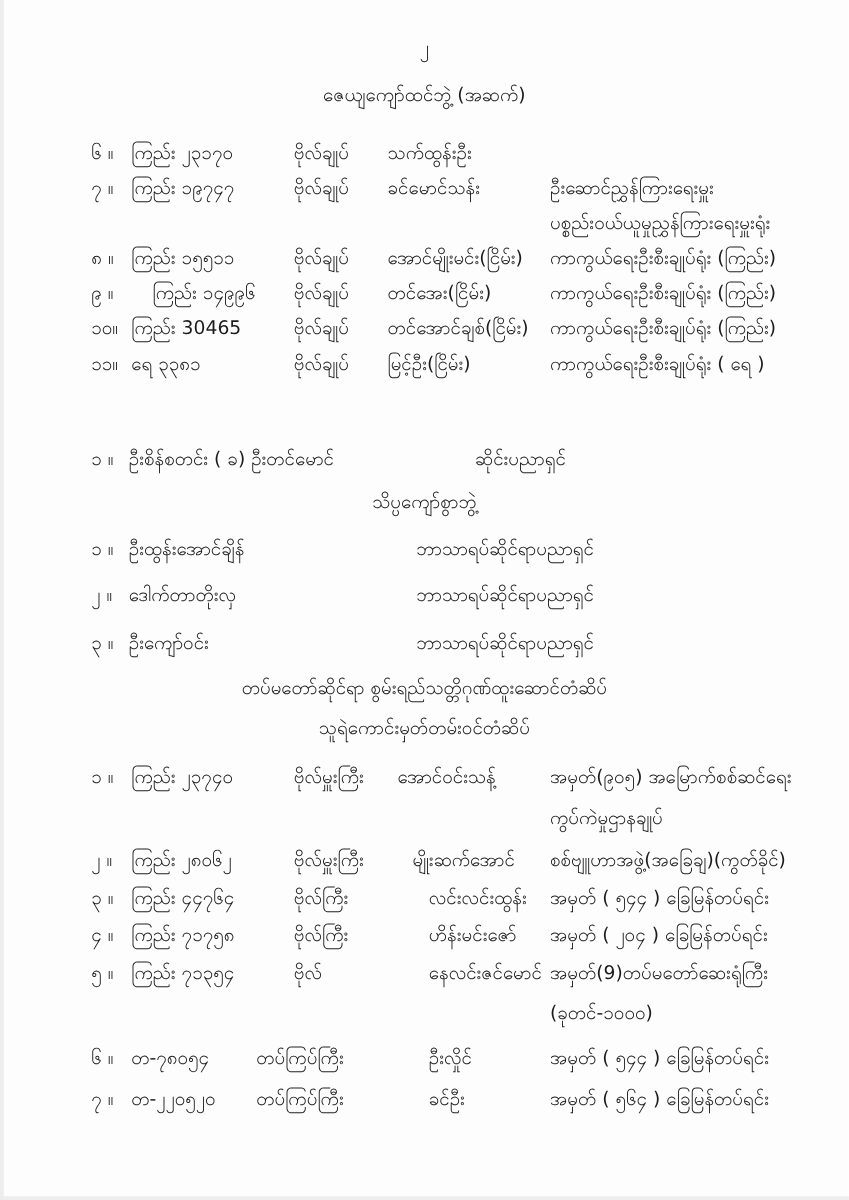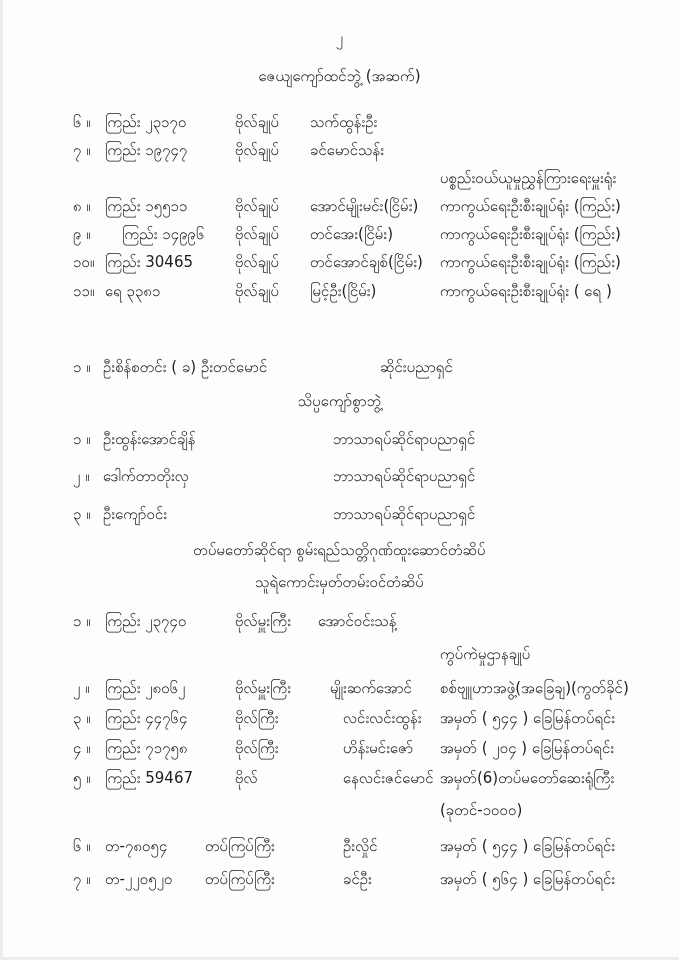--- a/index.html
+++ b/index.html
@@ -29,20 +29,21 @@
 
   <div class="abs" style="top:112px;left:73px">၆ ။</div>
   <div class="abs" style="top:112px;left:105px">ကြည်း ၂၃၁၇၀</div>
   <div class="abs" style="top:112px;left:235px">ဗိုလ်ချုပ်</div>
   <div class="abs" style="top:112px;left:310px">သက်ထွန်းဦး</div>
 
   <div class="abs" style="top:140px;left:73px">၇ ။</div>
   <div class="abs" style="top:140px;left:105px">ကြည်း ၁၉၇၄၇</div>
   <div class="abs" style="top:140px;left:235px">ဗိုလ်ချုပ်</div>
   <div class="abs" style="top:140px;left:310px">ခင်မောင်သန်း</div>
+  <div class="abs" style="top:140px;left:440px">ဦးဆောင်ညွှန်ကြားရေးမှူး</div>
   <div class="abs" style="top:168px;left:440px">ပစ္စည်းဝယ်ယူမှုညွှန်ကြားရေးမှူးရုံး</div>
 
   <div class="abs" style="top:196px;left:73px">၈ ။</div>
   <div class="abs" style="top:196px;left:105px">ကြည်း ၁၅၅၁၁</div>
   <div class="abs" style="top:196px;left:235px">ဗိုလ်ချုပ်</div>
   <div class="abs" style="top:196px;left:310px">အောင်မျိုးမင်း(ငြိမ်း)</div>
   <div class="abs" style="top:196px;left:440px">ကာကွယ်ရေးဦးစီးချုပ်ရုံး (ကြည်း)</div>
 
   <div class="abs" style="top:224px;left:73px">၉ ။</div>
   <div class="abs" style="top:224px;left:122px">ကြည်း ၁၄၉၉၆</div>
@@ -81,20 +82,21 @@
   <div class="abs" style="top:504px;left:103px">ဦးကျော်ဝင်း</div>
   <div class="abs" style="top:504px;left:333px">ဘာသာရပ်ဆိုင်ရာပညာရှင်</div>
 
   <div class="abs center bold" style="top:540px">တပ်မတော်ဆိုင်ရာ စွမ်းရည်သတ္တိဂုဏ်ထူးဆောင်တံဆိပ်</div>
   <div class="abs center bold" style="top:572px">သူရဲကောင်းမှတ်တမ်းဝင်တံဆိပ်</div>
 
   <div class="abs" style="top:611px;left:73px">၁ ။</div>
   <div class="abs" style="top:611px;left:105px">ကြည်း ၂၃၇၄၀</div>
   <div class="abs" style="top:611px;left:235px">ဗိုလ်မှူးကြီး</div>
   <div class="abs" style="top:611px;left:318px">အောင်ဝင်းသန့်</div>
+  <div class="abs" style="top:611px;left:440px">အမှတ်(၉၀၅) အမြောက်စစ်ဆင်ရေး</div>
   <div class="abs" style="top:644px;left:440px">ကွပ်ကဲမှုဌာနချုပ်</div>
 
   <div class="abs" style="top:678px;left:73px">၂ ။</div>
   <div class="abs" style="top:678px;left:105px">ကြည်း ၂၈၀၆၂</div>
   <div class="abs" style="top:678px;left:235px">ဗိုလ်မှူးကြီး</div>
   <div class="abs" style="top:678px;left:330px">မျိုးဆက်အောင်</div>
   <div class="abs" style="top:678px;left:440px">စစ်ဗျူဟာအဖွဲ့(အခြေချ)(ကွတ်ခိုင်)</div>
 
   <div class="abs" style="top:708px;left:73px">၃ ။</div>
   <div class="abs" style="top:708px;left:105px">ကြည်း ၄၄၇၆၄</div>
@@ -102,24 +104,24 @@
   <div class="abs" style="top:708px;left:343px">လင်းလင်းထွန်း</div>
   <div class="abs" style="top:708px;left:440px">အမှတ် ( ၅၄၄ ) ခြေမြန်တပ်ရင်း</div>
 
   <div class="abs" style="top:738px;left:73px">၄ ။</div>
   <div class="abs" style="top:738px;left:105px">ကြည်း ၇၁၇၅၈</div>
   <div class="abs" style="top:738px;left:235px">ဗိုလ်ကြီး</div>
   <div class="abs" style="top:738px;left:343px">ဟိန်းမင်းဇော်</div>
   <div class="abs" style="top:738px;left:440px">အမှတ် ( ၂၀၄ ) ခြေမြန်တပ်ရင်း</div>
 
   <div class="abs" style="top:768px;left:73px">၅ ။</div>
-  <div class="abs" style="top:768px;left:105px">ကြည်း 59467</div>
+  <div class="abs" style="top:768px;left:105px">ကြည်း ၇၁၃၅၄</div>
   <div class="abs" style="top:768px;left:235px">ဗိုလ်</div>
   <div class="abs" style="top:768px;left:343px">နေလင်းဇင်မောင်</div>
-  <div class="abs" style="top:768px;left:440px">အမှတ်(6)တပ်မတော်ဆေးရုံကြီး</div>
+  <div class="abs" style="top:768px;left:440px">အမှတ်(9)တပ်မတော်ဆေးရုံကြီး</div>
   <div class="abs" style="top:800px;left:440px">(ခုတင်-၁၀၀၀)</div>
 
   <div class="abs" style="top:836px;left:73px">၆ ။</div>
   <div class="abs" style="top:836px;left:105px">တ-၇၈၀၅၄</div>
   <div class="abs" style="top:836px;left:205px">တပ်ကြပ်ကြီး</div>
   <div class="abs" style="top:836px;left:343px">ဦးလှိုင်</div>
   <div class="abs" style="top:836px;left:440px">အမှတ် ( ၅၄၄ ) ခြေမြန်တပ်ရင်း</div>
 
   <div class="abs" style="top:869px;left:73px">၇ ။</div>
   <div class="abs" style="top:869px;left:105px">တ-၂၂၀၅၂၀</div>

